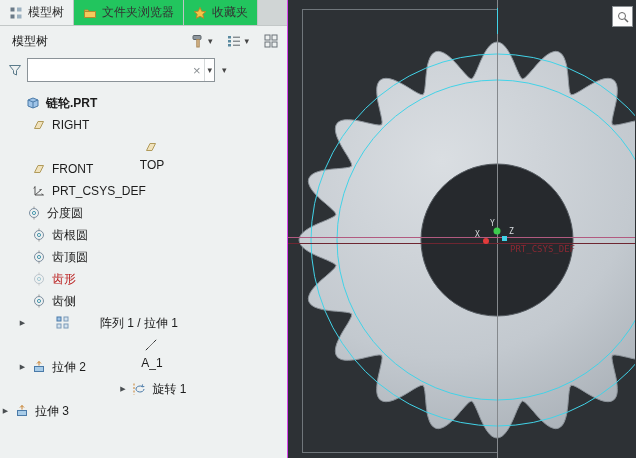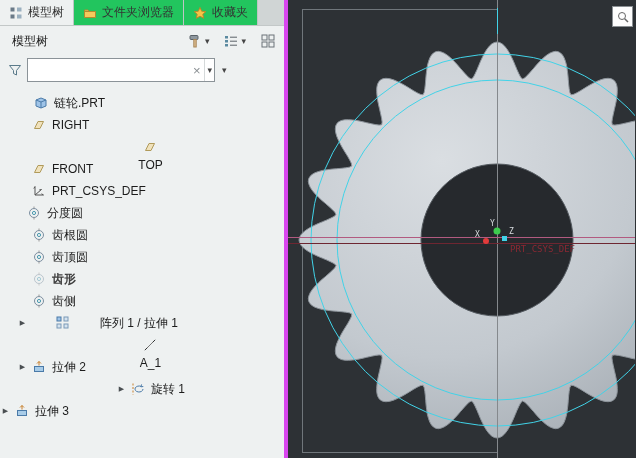--- a/index.html
+++ b/index.html
@@ -6,21 +6,21 @@
   html,body { width: 636px; height: 458px; }
   body {
     font-family: "Liberation Sans", "DejaVu Sans", sans-serif;
     font-size: 12px; color: #222; background: #fff; overflow: hidden;
   }
   .app { display: flex; width: 636px; height: 458px; }
 
   
   .left-panel {
     width: 288px; min-width: 288px; background: #eef1f1;
-    border-right: 4px solid #d946ef; display: flex; flex-direction: column;
+    border-right: 1px solid #d946ef; display: flex; flex-direction: column;
   }
   .tab-bar {
     display: flex; background: #d0d5d5; height: 26px; align-items: stretch;
     border-bottom: 1px solid #c3c8c8;
   }
   .tab {
     display: flex; align-items: center; gap: 5px; padding: 0 9px;
     color: #333; border-right: 1px solid #bfc5c5; background: #22c55e;
     cursor: default; white-space: nowrap;
   }
@@ -48,21 +48,21 @@
   .clear { color: #8a8f93; font-size: 13px; padding: 0 4px; line-height: 1; }
   .clear::after { content: "×"; }
   .search-box .chev { border-left: 1px solid #d5d9da; height: 100%; display: flex; align-items: center; }
 
   .tree { flex: 1; overflow: hidden; padding-top: 2px; }
   .tree-row { display: flex; align-items: center; height: 22px; gap: 4px; cursor: default; }
   .arrow { width: 11px; min-width: 11px; font-size: 7px; color: #4a4f52; text-align: center; }
   .tree-icon { width: 16px; min-width: 16px; height: 14px; display: inline-flex; }
   .tree-icon.muted-icon { opacity: .45; }
   .tree-label { white-space: nowrap; color: #1c1c1c; }
-  .tree-label.muted { color: #404040; font-weight: bold; }
+  .tree-label.muted { color: #b91c1c; }
 
   
   .viewport { position: relative; flex: 1; overflow: hidden; background: #2d3135; }
   .viewport svg { display: block; }
   .axis-lab { font-size: 8px; fill: #d8dcdf; font-family: "DejaVu Sans Mono", monospace; }
   #csys-text { font-size: 9px; font-family: "DejaVu Sans Mono", monospace; }
   .zoom-box {
     position: absolute; top: 6px; right: 3px; width: 21px; height: 21px;
     background: #fdfdfd; border: 1px solid #8a8f93; display: flex;
     align-items: center; justify-content: center;
@@ -148,21 +148,21 @@
         </span>
       <div class="search-box">
         <input value="" style="">
         <span class="clear"></span>
         <span class="chev"></span>
       </div>
       <span class="chev"></span>
     </div>
 
     <div class="tree" id="model-tree">
-        <div class="tree-row" style="padding-left: 19px;">
+        <div class="tree-row" style="padding-left: 11px; font-weight: bold;">
     <span class="arrow"></span>
     <span class="tree-icon">
             <svg width="14" height="14" viewBox="0 0 14 14">
               <path d="M2 4 L7 2 L12 4 L12 10 L7 12 L2 10 Z" fill="#9fc4e8" stroke="#4a7aa8"></path>
               <path d="M2 4 L7 6 L12 4 M7 6 L7 12" stroke="#4a7aa8" fill="none"></path>
             </svg>
           </span>
     <span class="tree-label">链轮.PRT</span>
   </div>
         <div class="tree-row" style="padding-left: 17px;">

